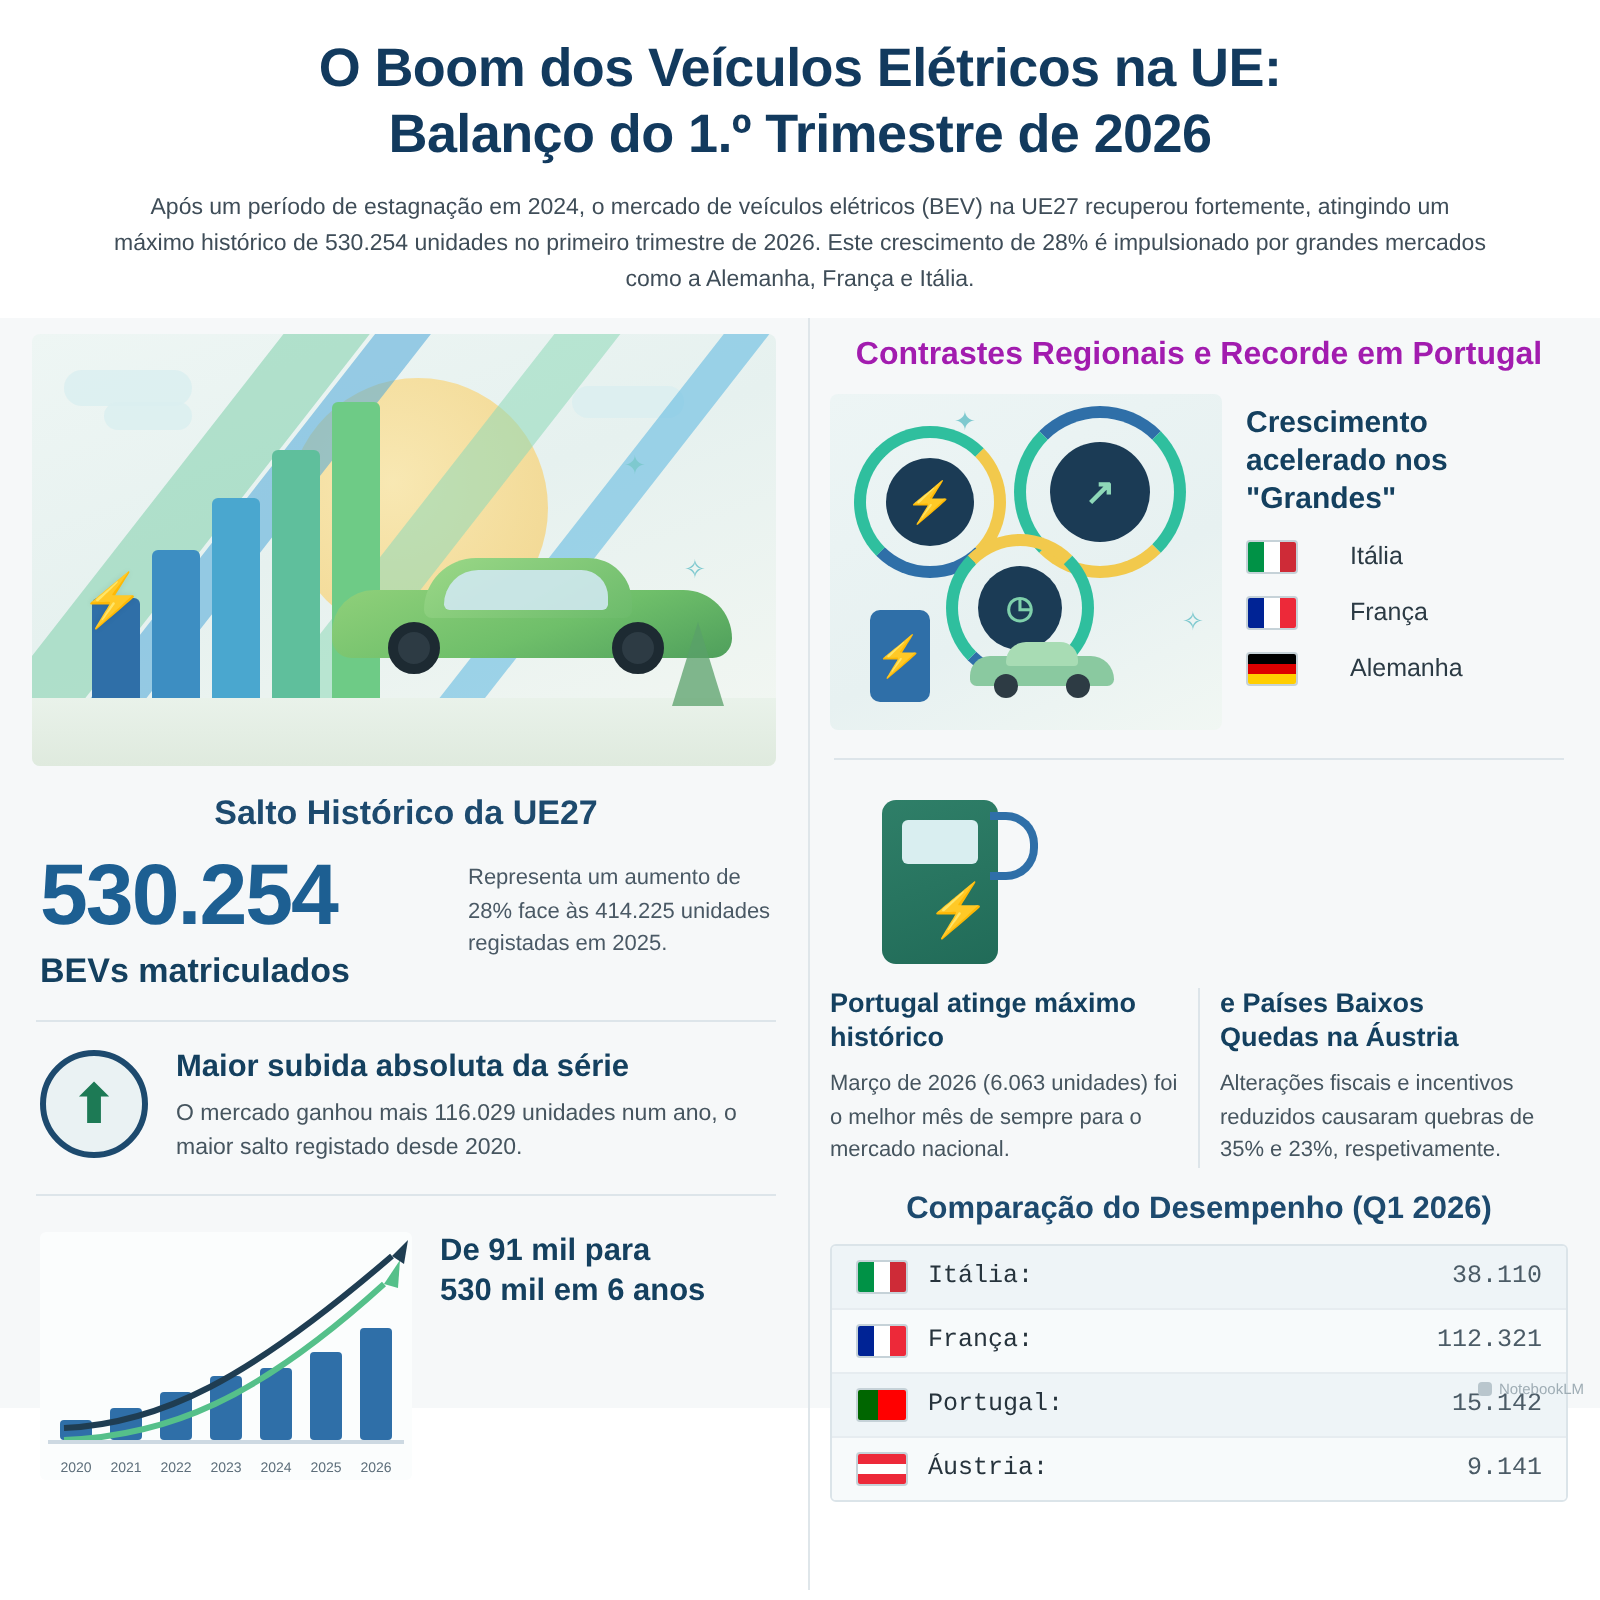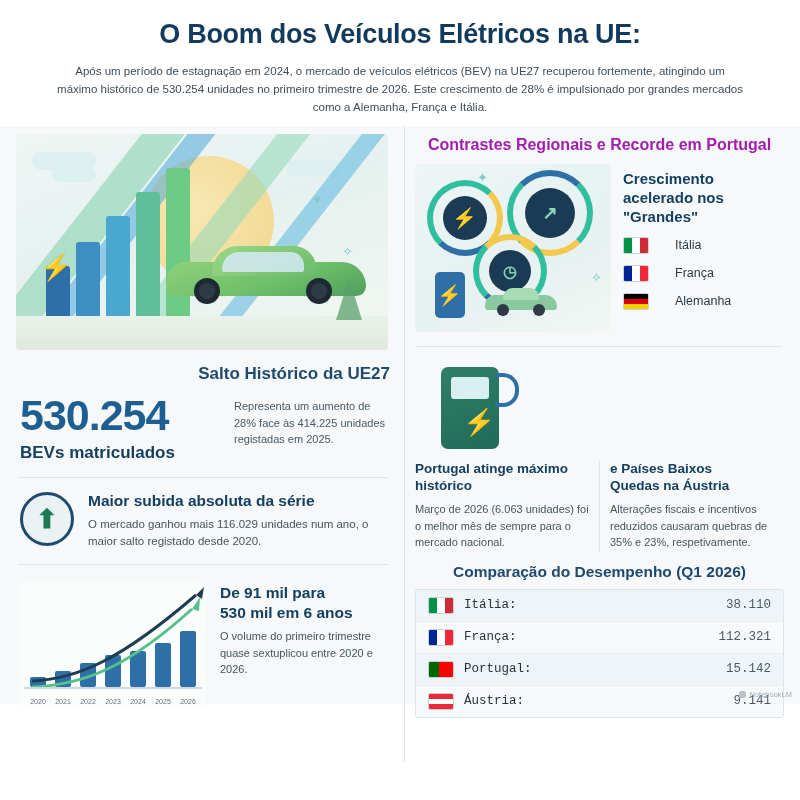--- a/index.html
+++ b/index.html
@@ -113,21 +113,21 @@
     border-left: 13px solid transparent; border-right: 13px solid transparent;
     border-bottom: 42px solid #5aa06a; opacity: .75;
   }
   .ground {
     position: absolute; left: 0; bottom: 0; width: 372px; height: 34px;
     background: linear-gradient(180deg,#e9f2ea,#dfeade);
   }
 
   
   .section-heading {
-    text-align: right;
+    text-align: center;
     font-size: 17px;
     font-weight: bold;
     color: #1d4a6e;
     margin: 14px 0 10px 0;
   }
   .bigstat {
     display: flex; align-items: flex-start; gap: 14px;
     padding: 0 4px;
   }
   .bigstat-left { flex: 0 0 200px; }
@@ -272,20 +272,21 @@
   .credit-dot { width: 7px; height: 7px; border-radius: 2px; background: #b9c6cd; display: inline-block; }
 </style>
 </head>
 <body>
 
 <div class="infographic">
 
   <div class="header">
     <div class="title">
       <div>O Boom dos Veículos Elétricos na UE:</div>
+      <div>Balanço do 1.º Trimestre de 2026</div>
     </div>
     <div class="intro">Após um período de estagnação em 2024, o mercado de veículos elétricos (BEV) na UE27 recuperou fortemente, atingindo um máximo histórico de 530.254 unidades no primeiro trimestre de 2026. Este crescimento de 28% é impulsionado por grandes mercados como a Alemanha, França e Itália.</div>
   </div>
 
   <div class="columns">
 
     <div class="col-left">
 
       <div class="hero-art">
         <div class="hero-sun"></div>
@@ -362,21 +363,20 @@
           <div class="gc-tick" style="left:30px;">2021</div>
           <div class="gc-tick" style="left:55px;">2022</div>
           <div class="gc-tick" style="left:80px;">2023</div>
           <div class="gc-tick" style="left:105px;">2024</div>
           <div class="gc-tick" style="left:130px;">2025</div>
           <div class="gc-tick" style="left:155px;">2026</div>
         </div>
         <div>
           <div class="growth-text-title">De 91 mil para</div>
           <div class="growth-text-title">530 mil em 6 anos</div>
-          <div class="growth-text-note">O volume do primeiro trimestre quase sextuplicou entre 2020 e 2026.</div>
         </div>
       </div>
     </div>
 
     <div class="col-right">
 
       <div class="right-heading">Contrastes Regionais e Recorde em Portugal</div>
 
       <div class="right-top">
         <div class="dials-art">

